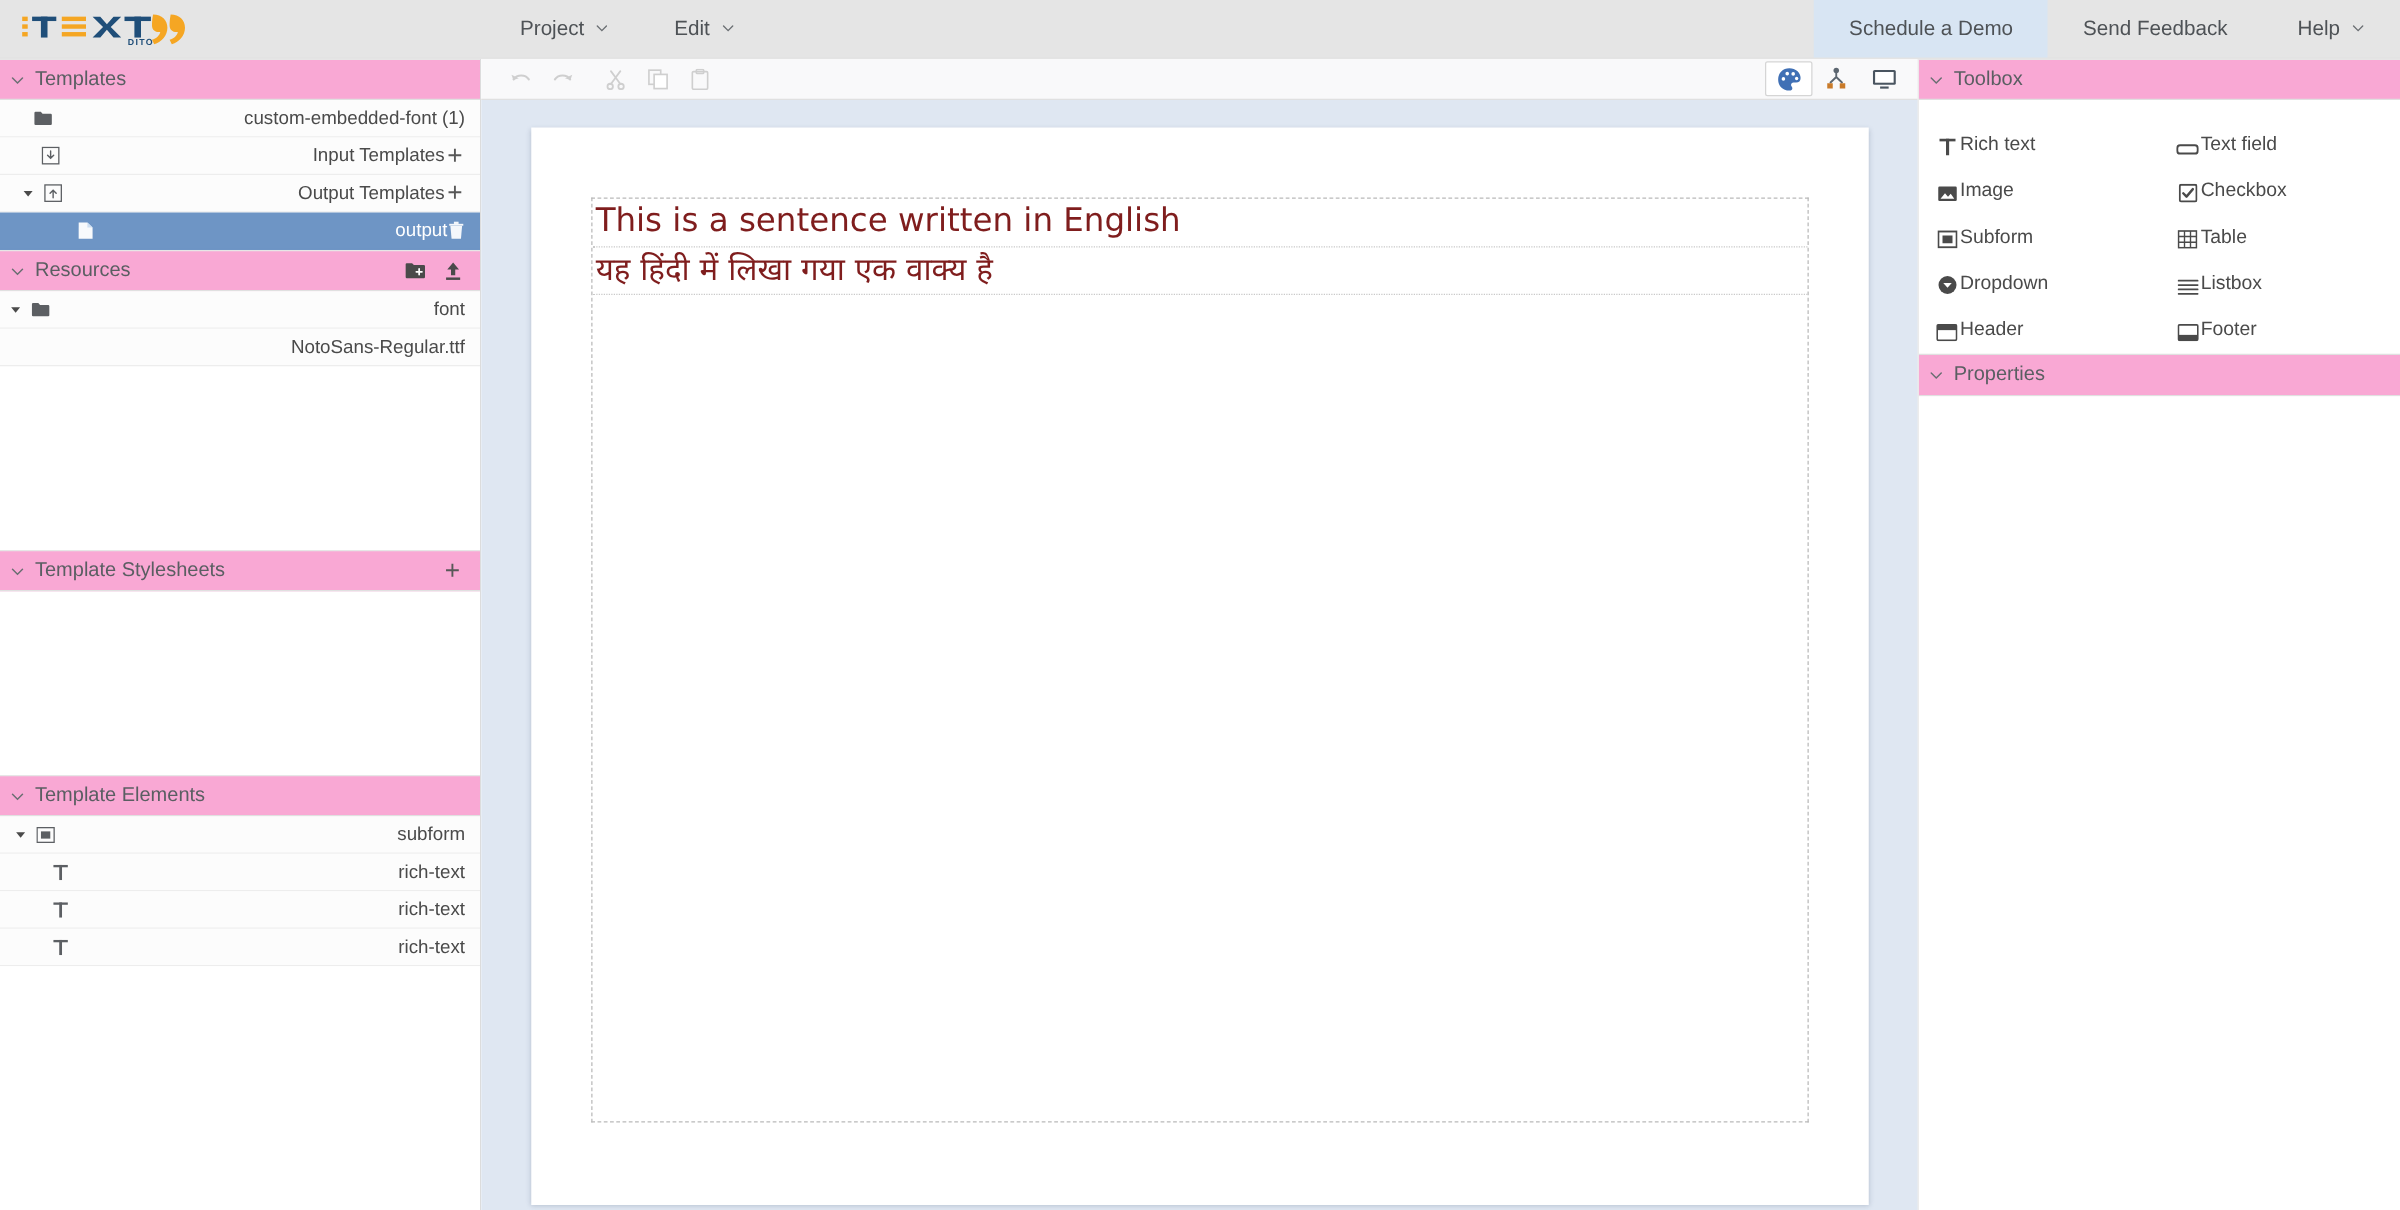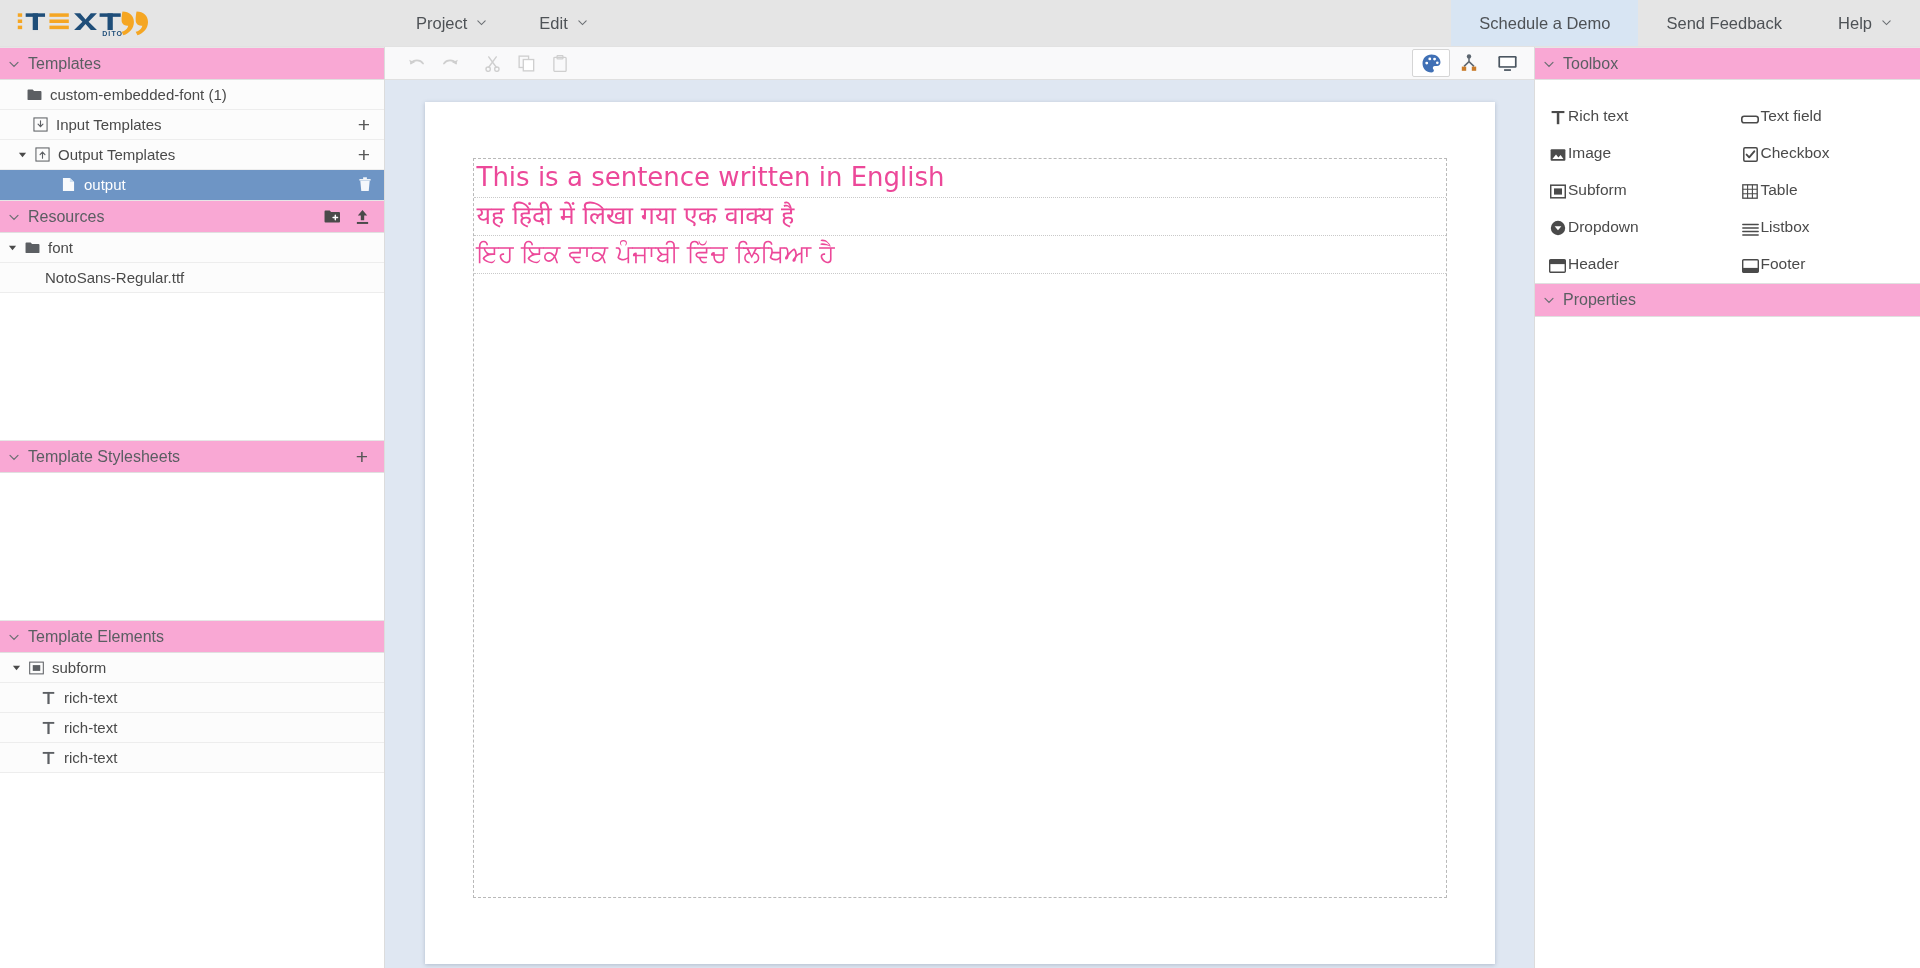--- a/index.html
+++ b/index.html
@@ -87,21 +87,21 @@
     padding-right: 12px;
     font-size: 15px; color: #4a4a4a;
     border-bottom: 1px solid #ededed;
     background: #fcfcfc;
     cursor: pointer; user-select: none;
     white-space: nowrap;
   }
   .tree-row.selected { background: #6e95c5; color: #ffffff; border-bottom-color:#6e95c5; }
   .tree-row .twisty { width: 16px; display:flex; align-items:center; justify-content:center; flex:0 0 16px; }
   .tree-row .ticon  { width: 20px; display:flex; align-items:center; justify-content:center; flex:0 0 20px; margin-right: 6px; }
-  .tree-row .tlabel { flex: 1 1 auto; overflow:hidden; text-overflow:ellipsis; }
+  .tree-row .tlabel { flex: 1 1 auto; overflow:hidden; text-overflow:ellipsis;text-align:right; }
   .tree-row .trail  { display:flex; align-items:center; }
 
   .panel-filler { background: #ffffff; }
 
   
   .center {
     flex: 1 1 auto; min-width: 0;
     display: flex; flex-direction: column;
     background: #ffffff;
     border-right: 1px solid #dcdcdc;
@@ -150,21 +150,21 @@
   .subform-box {
     position: absolute;
     left: 48px; top: 56px; right: 48px;
     height: 740px;
     border: 1px dashed #b9b9b9;
   }
   .rt-row {
     border-bottom: 1px dotted #c9c9c9;
     padding: 1px 3px 3px 3px;
     line-height: 1.32;
-    color: #ec4899;
+    color: #7f1d1d;
     font-size: 26px;
     white-space: nowrap;
     overflow: hidden;
   }
   .rt-row.hindi, .rt-row.punjabi {
     font-family: "DejaVu Sans", "Liberation Sans", sans-serif;
     font-size: 25px;
   }
   .rt-row.english {
     font-family: "DejaVu Sans", "Liberation Sans", sans-serif;
@@ -501,21 +501,20 @@
               </svg>
           </div>
         </div>
       </div>
 
       <div class="canvas-area">
         <div class="page-sheet">
           <div class="subform-box">
             <div class="rt-row english">This is a sentence written in English</div>
             <div class="rt-row hindi">यह हिंदी में लिखा गया एक वाक्य है</div>
-            <div class="rt-row punjabi">ਇਹ ਇਕ ਵਾਕ ਪੰਜਾਬੀ ਵਿੱਚ ਲਿਖਿਆ ਹੈ</div>
           </div>
         </div>
       </div>
     </div>
 
     <div class="right-panel">
 
       <div class="section-header">
         <span class="chev">
           <svg width="12" height="12" viewBox="0 0 12 12">

